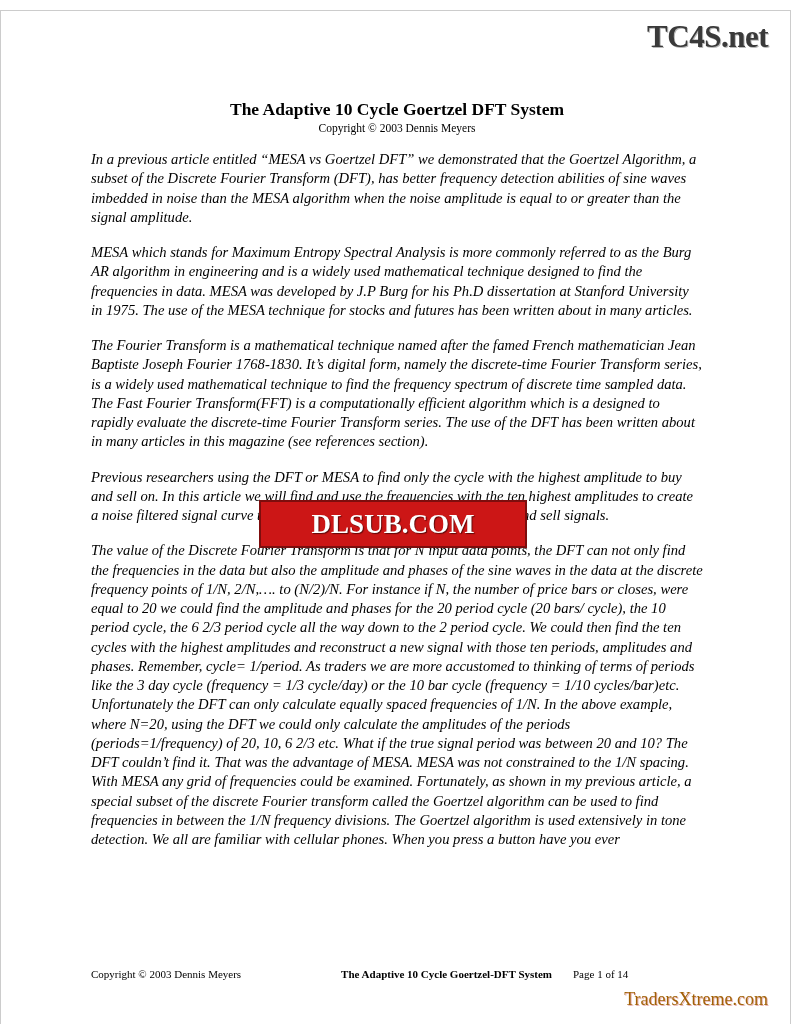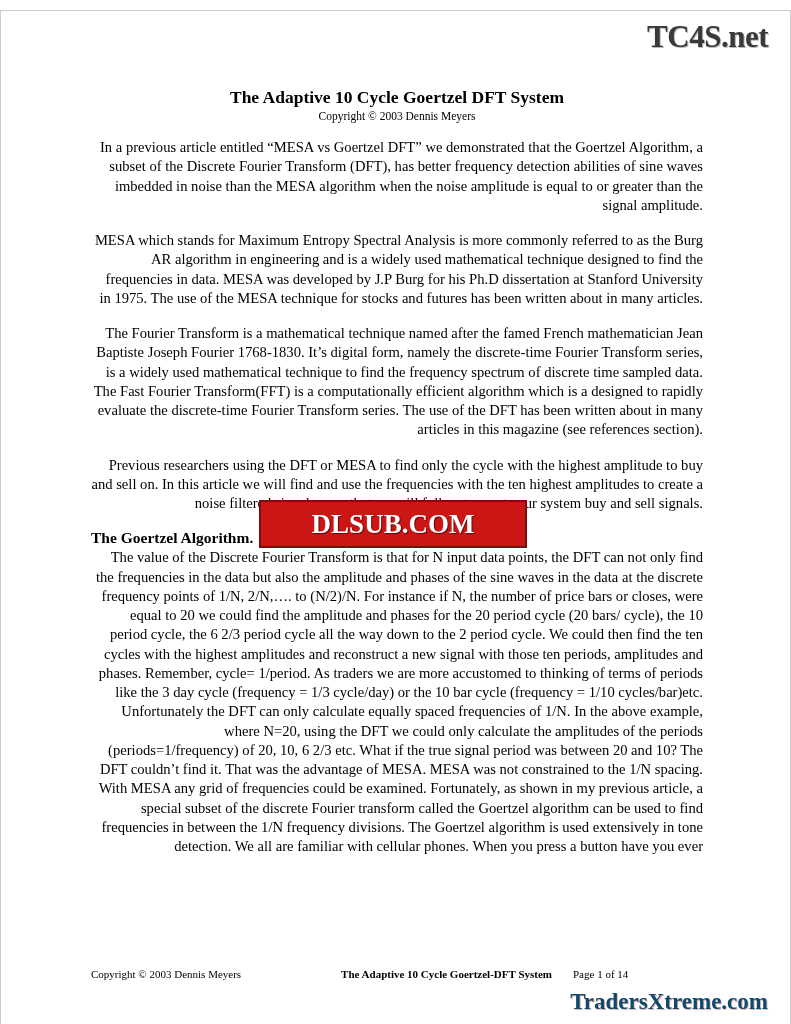--- a/index.html
+++ b/index.html
@@ -32,40 +32,41 @@
     font-family: "Liberation Serif", serif;
     font-size: 31px;
     font-weight: bold;
     color: #3a3a3a;
     letter-spacing: -0.5px;
     text-shadow: 1px 1px 0 #b9b9b9;
   }
   .content {
     position: absolute;
     left: 90px;
-    top: 76px;
+    top: 88px;
     width: 612px;
   }
   h1.doc-title {
     font-size: 17.5px;
     font-weight: bold;
     text-align: center;
     margin: 0 0 2px 0;
     font-family: "Liberation Serif", serif;
   }
   .copyright-line {
     text-align: center;
     font-size: 11.5px;
     margin: 0 0 16px 0;
   }
   p.body-par {
     font-size: 14.6px;
     line-height: 1.32;
     margin: 0 0 16px 0;
-    text-align: right;
+    text-align: left;
+    font-style: italic;
   }
   h2.section-head {
     font-size: 15.5px;
     font-weight: bold;
     margin: 0 0 1px 0;
   }
   p.tight {
     margin-bottom: 0;
   }
   .watermark {
@@ -100,44 +101,43 @@
     align-items: baseline;
   }
   .footer .f-left { width: 200px; text-align: left; }
   .footer .f-center { width: 240px; text-align: right; font-weight: bold; }
   .footer .f-right { width: 130px; }
   .brand-bottom {
     position: absolute;
     right: 22px;
     top: 978px;
     font-family: "Liberation Serif", serif;
-    font-size: 23px;
-    font-weight: bold;
-    color: #0c4a6e;
+    font-size: 18px;
+    font-weight: normal;
+    color: #a16207;
     text-shadow: 1px 1px 0 #e8b3b3;
   }
 </style>
 </head>
 <body>
 
 <div class="page">
 
   <div class="brand-top">TC4S.net</div>
 
   <div class="content">
 
     <h1 class="doc-title">The Adaptive 10 Cycle Goertzel DFT System</h1>
     <div class="copyright-line">Copyright © 2003 Dennis Meyers</div>
 
     <p class="body-par">In a previous article entitled “MESA vs Goertzel DFT” we demonstrated that the Goertzel Algorithm, a subset of the Discrete Fourier Transform (DFT), has better frequency detection abilities of sine waves imbedded in noise than the MESA algorithm when the noise amplitude is equal to or greater than the signal amplitude.</p>
     <p class="body-par">MESA which stands for Maximum Entropy Spectral Analysis is more commonly referred to as the Burg AR algorithm in engineering and is a widely used  mathematical technique designed to find the frequencies in  data.  MESA was developed by J.P Burg for his Ph.D dissertation at Stanford University in 1975. The use of the MESA technique for stocks and futures has been written about in many articles.</p>
     <p class="body-par">The Fourier Transform is a mathematical technique named after the famed French mathematician Jean Baptiste Joseph Fourier 1768-1830. It’s digital form, namely the discrete-time Fourier Transform series,  is a widely used mathematical technique to find the frequency spectrum of discrete time sampled data.  The Fast Fourier Transform(FFT) is a computationally efficient algorithm which is a designed to rapidly evaluate the discrete-time Fourier Transform series. The use of the DFT has been written about in many articles in this magazine (see references section).</p>
     <p class="body-par">Previous researchers using the DFT or MESA to find only the cycle with the highest amplitude to buy and sell on. In this article we will find and use the frequencies with the ten highest amplitudes to create a noise filtered signal curve that we will follow to create our system buy and sell signals.</p>
 
-    <h2 class="section-head">The Goertzel Algorithm.</h2>
     <p class="body-par tight">The value of the Discrete Fourier Transform is that for N input data points, the DFT can not only find the frequencies in the data but also the amplitude and phases of the sine waves in the data at the discrete frequency points of 1/N, 2/N,…. to (N/2)/N.  For instance if N, the number of price bars or closes, were equal to 20 we could find the amplitude and phases for the 20 period cycle (20 bars/ cycle), the 10 period cycle, the 6 2/3 period cycle all the way down to the 2 period cycle.  We could then find the ten cycles with the highest amplitudes and reconstruct a new signal with those ten periods, amplitudes and phases.  Remember, cycle= 1/period.  As traders we are more accustomed to thinking of terms of periods like the 3 day cycle (frequency = 1/3 cycle/day) or the 10 bar cycle (frequency = 1/10 cycles/bar)etc.  Unfortunately the DFT can only calculate equally spaced frequencies of 1/N.  In the above example, where N=20, using the DFT we could only calculate the amplitudes of the periods (periods=1/frequency) of 20, 10, 6 2/3 etc.  What if the true signal period was between 20 and 10?  The DFT couldn’t find it.  That was the advantage of MESA.  MESA was not constrained to the 1/N spacing.  With MESA any grid of frequencies could be examined.  Fortunately, as shown in my previous article, a special subset of the discrete Fourier transform called the Goertzel algorithm can be used to find frequencies in between the 1/N frequency divisions.  The Goertzel algorithm is used extensively in tone detection.  We all are familiar with cellular phones.  When you press a button have you ever</p>
 
   </div>
 
   <div class="watermark">
     <span>DLSUB.COM</span>
   </div>
 
   <div class="footer">
     <div class="f-left">Copyright © 2003 Dennis Meyers</div>

